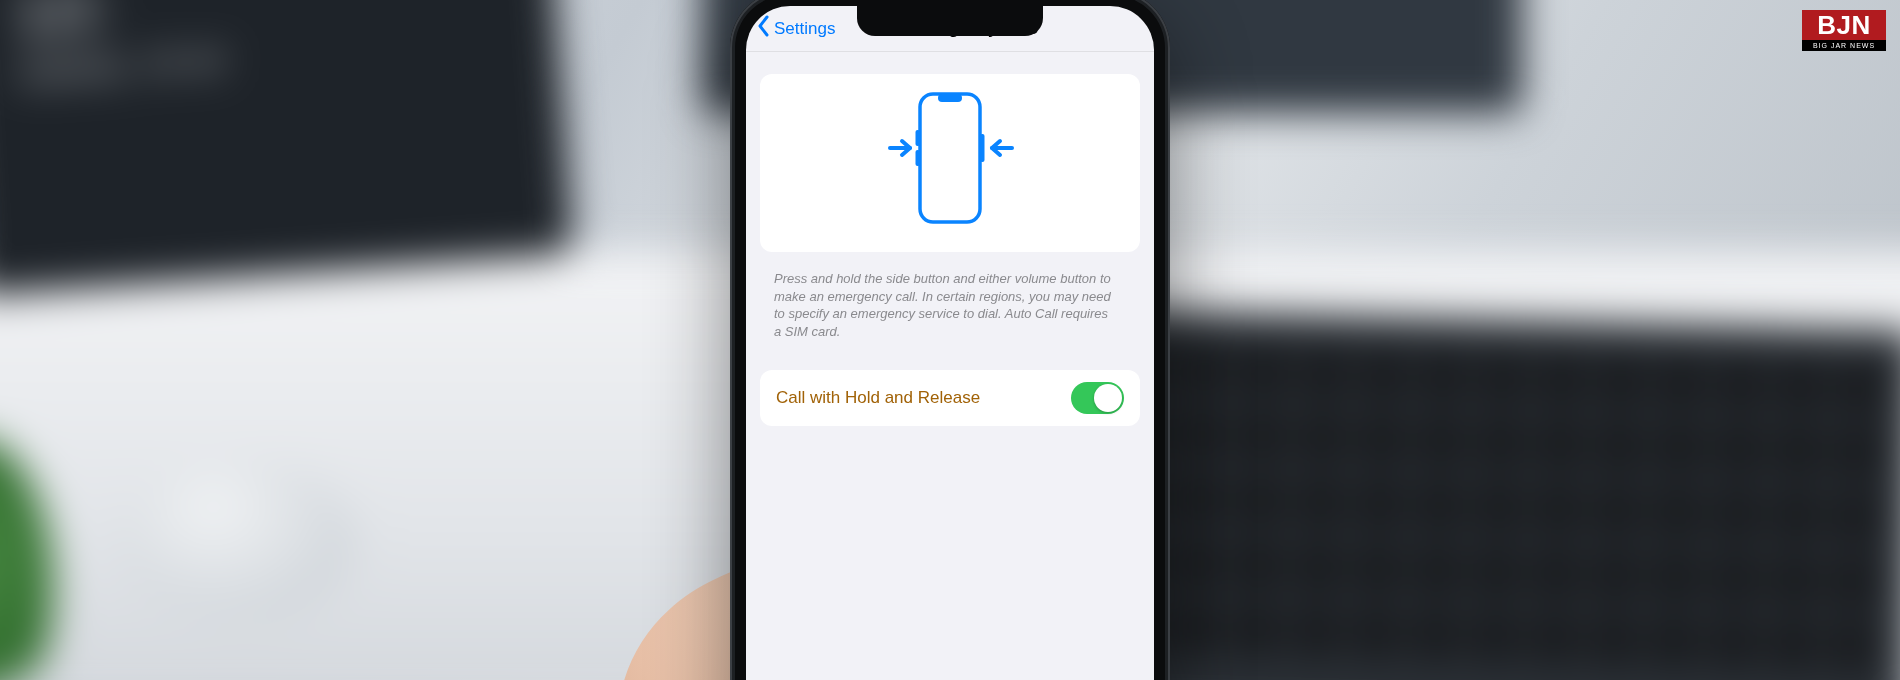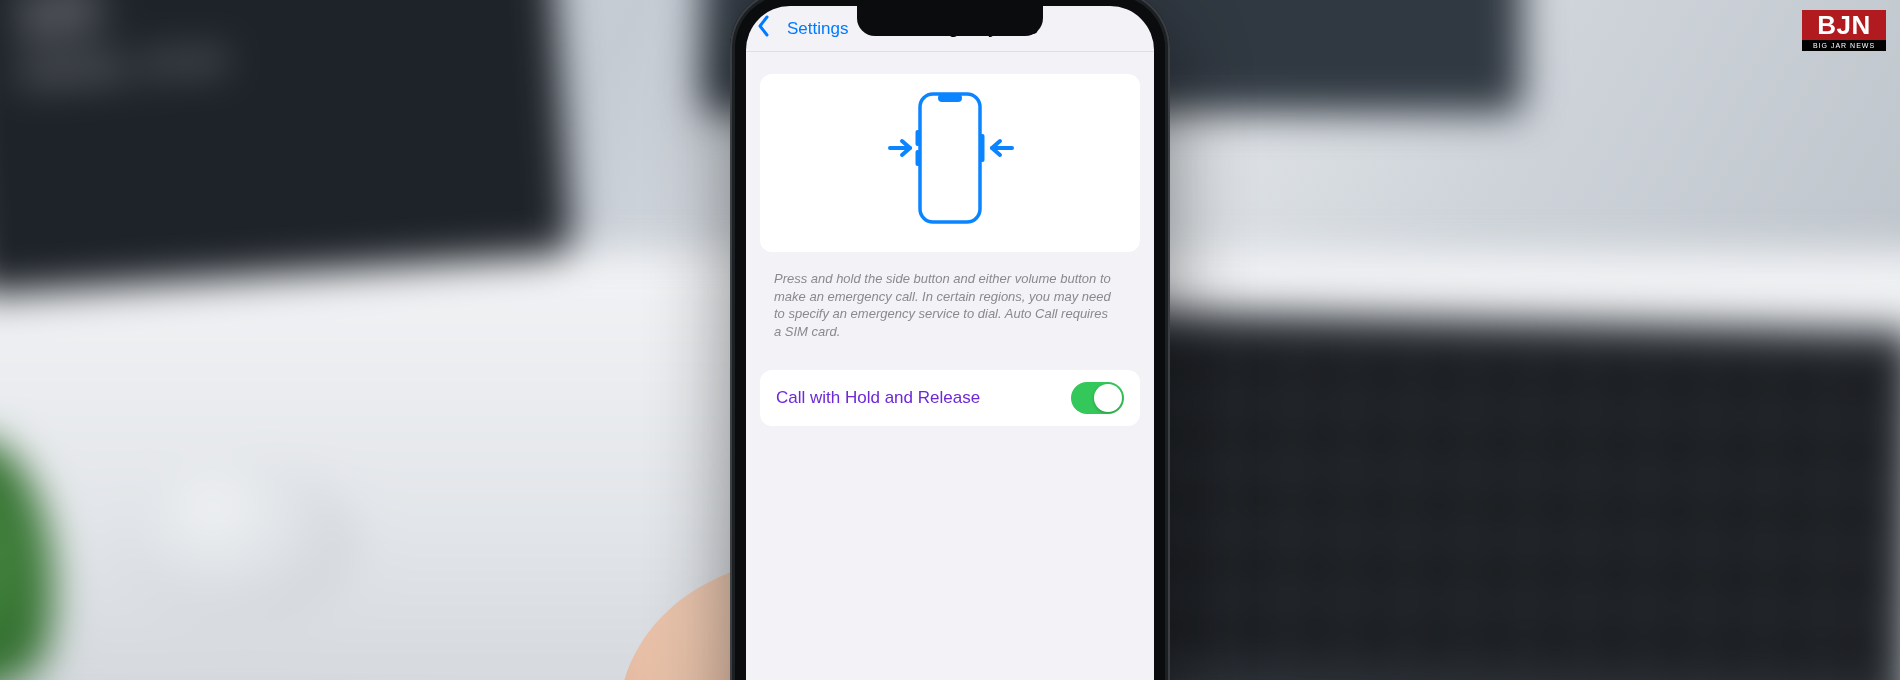--- a/index.html
+++ b/index.html
@@ -129,21 +129,21 @@
 .icon-wifi svg, .icon-batt svg { display:block; }
 
 .nav-bar {
   height: 46px;
   display: flex; align-items: center;
   position: relative;
   padding: 0 10px;
   border-bottom: 0.5px solid rgba(0,0,0,.08);
 }
 .nav-back {
-  display: flex; align-items: center; gap: 17px;
+  display: flex; align-items: center; gap: 4px;
   color: #007aff; font-size: 17px;
 }
 .nav-back svg { width: 14px; height: 22px; }
 .nav-title {
   position: absolute; left: 0; right: 0;
   text-align: center;
   font-size: 17px; font-weight: 600; color: #000;
   pointer-events: none;
   padding-left: 44px;
 }
@@ -167,21 +167,21 @@
   font-style: italic;
 }
 
 .row-card {
   margin: 16px 14px 8px 14px;
   background: #fff;
   border-radius: 12px;
   padding: 12px 16px;
   display: flex; align-items: center; justify-content: space-between;
 }
-.row-label { font-size: 17px; color: #6d28d9; }
+.row-label { font-size: 17px; color: #a16207; }
 
 .toggle {
   width: 53px; height: 32px; border-radius: 16px;
   background: #34c759;
   position: relative;
 }
 .toggle .knob {
   position: absolute; top: 2px; right: 2px;
   width: 28px; height: 28px; border-radius: 50%;
   background: #fff;

